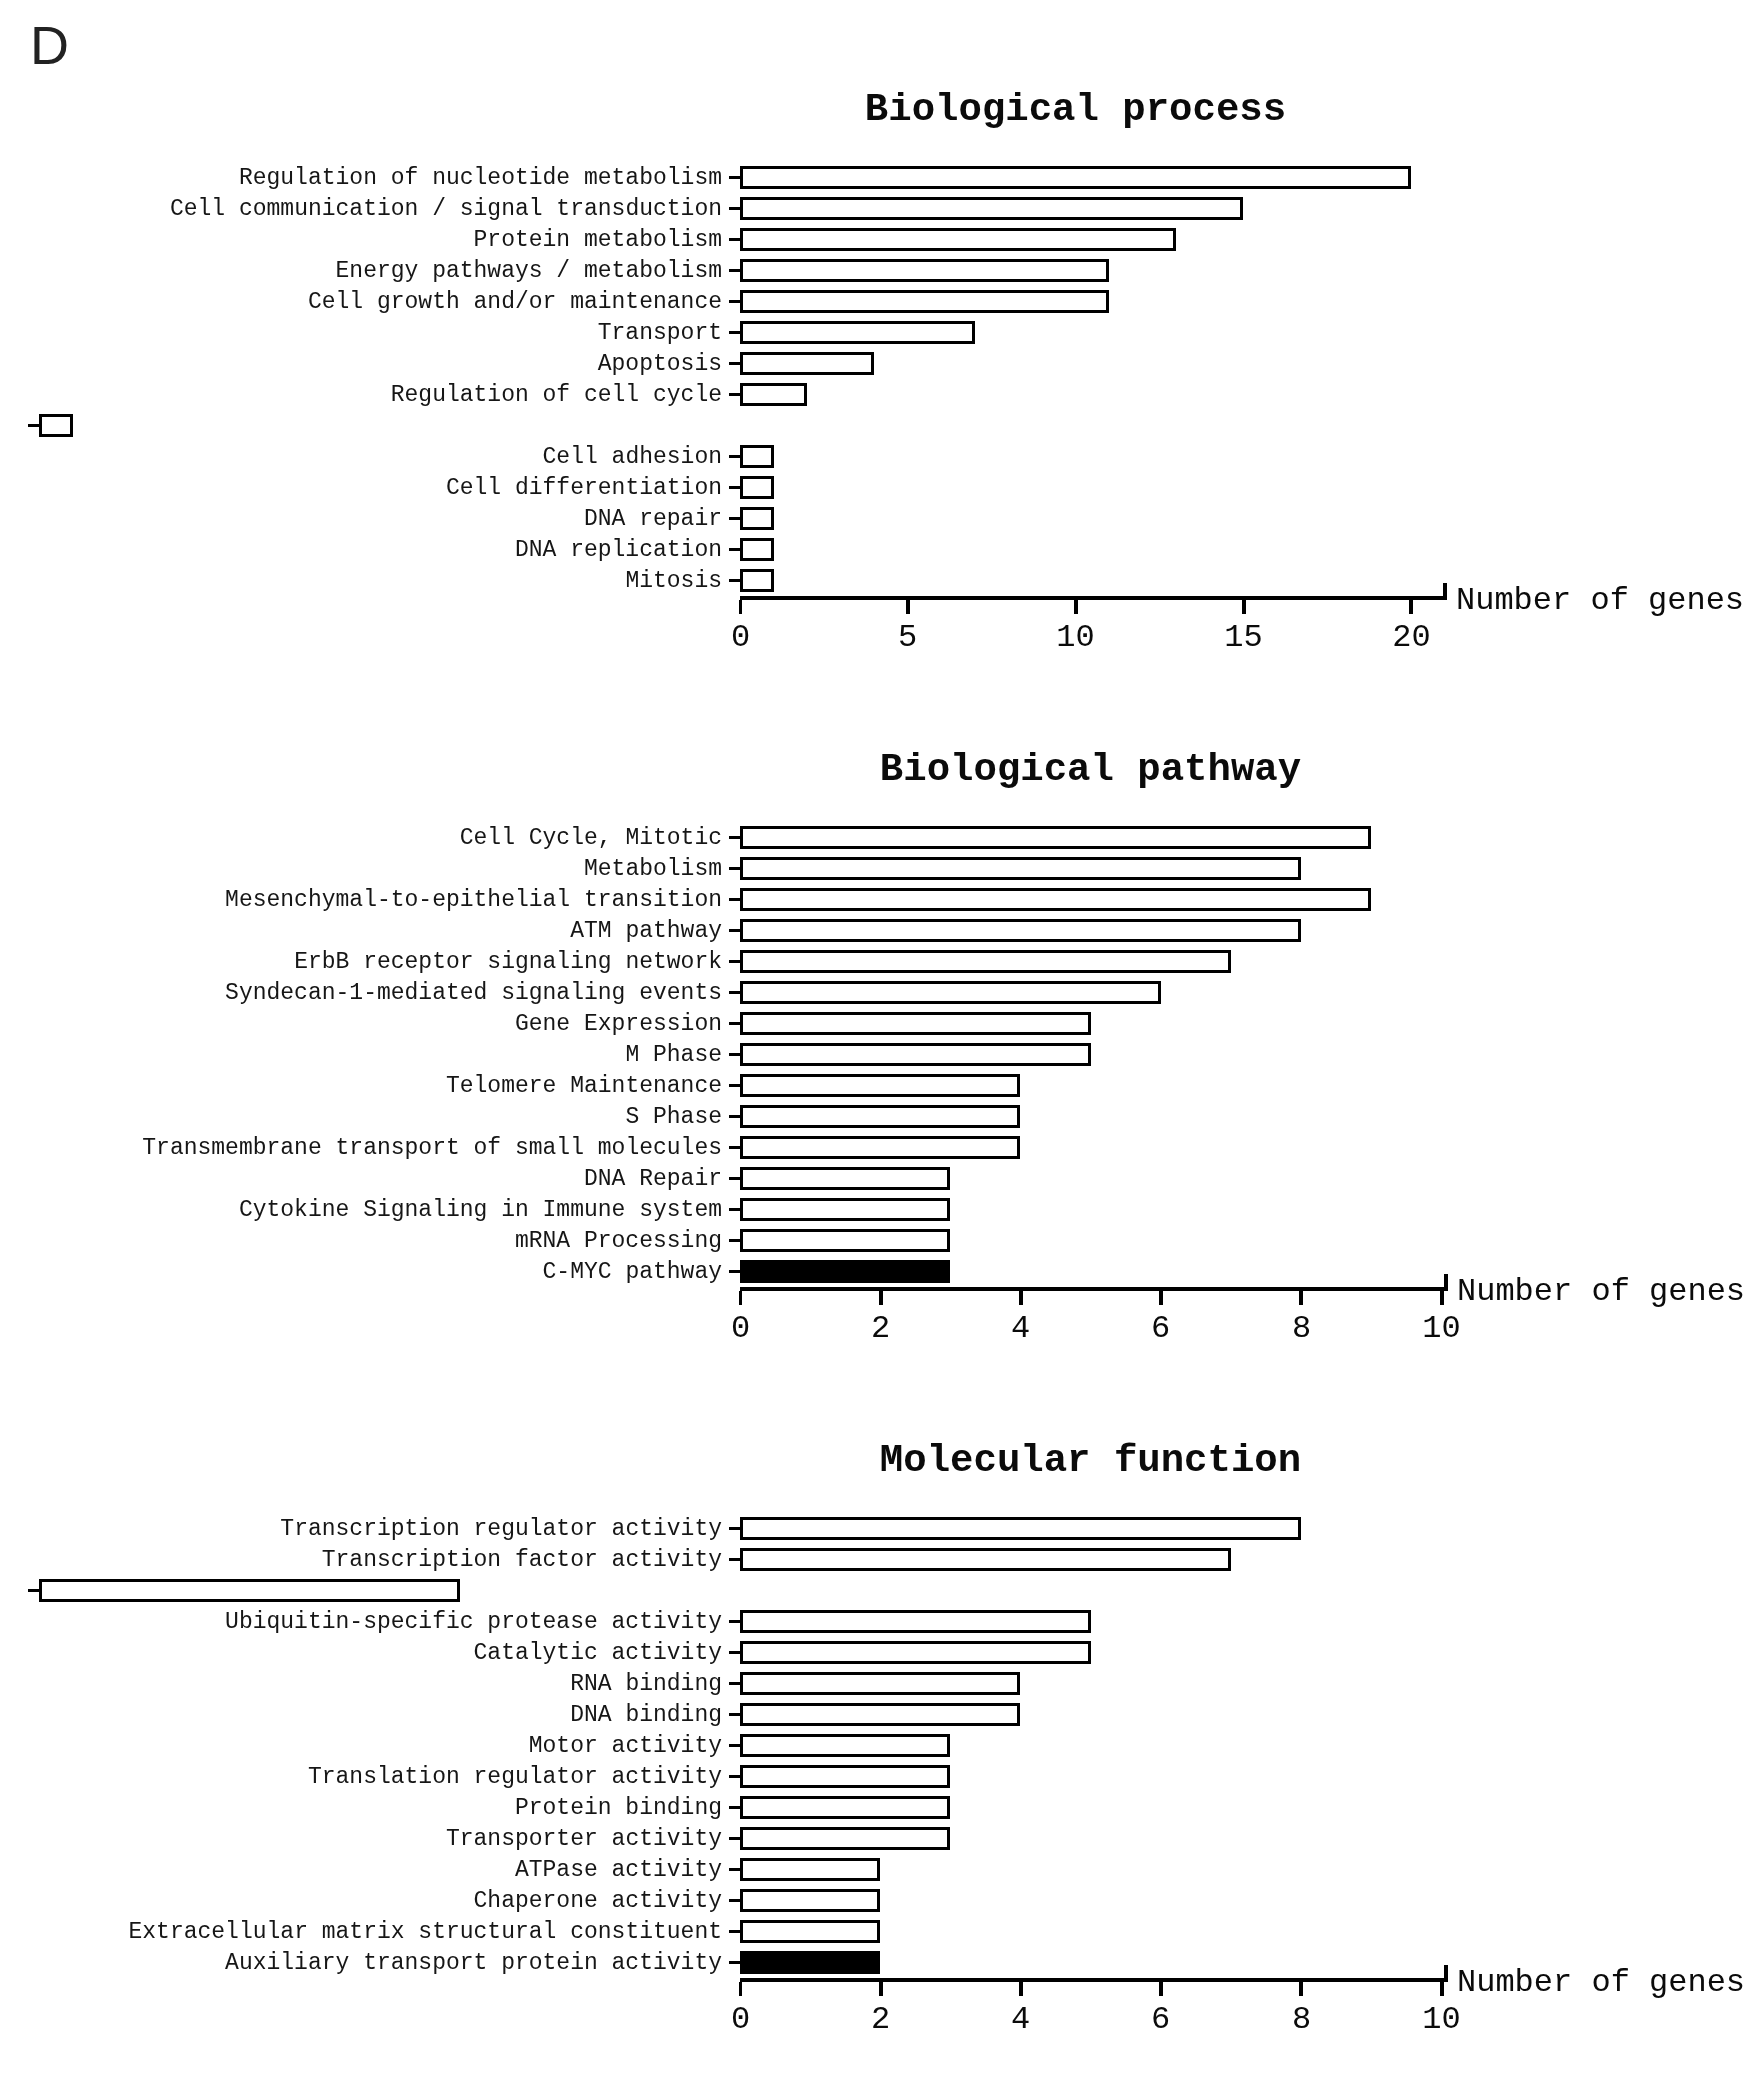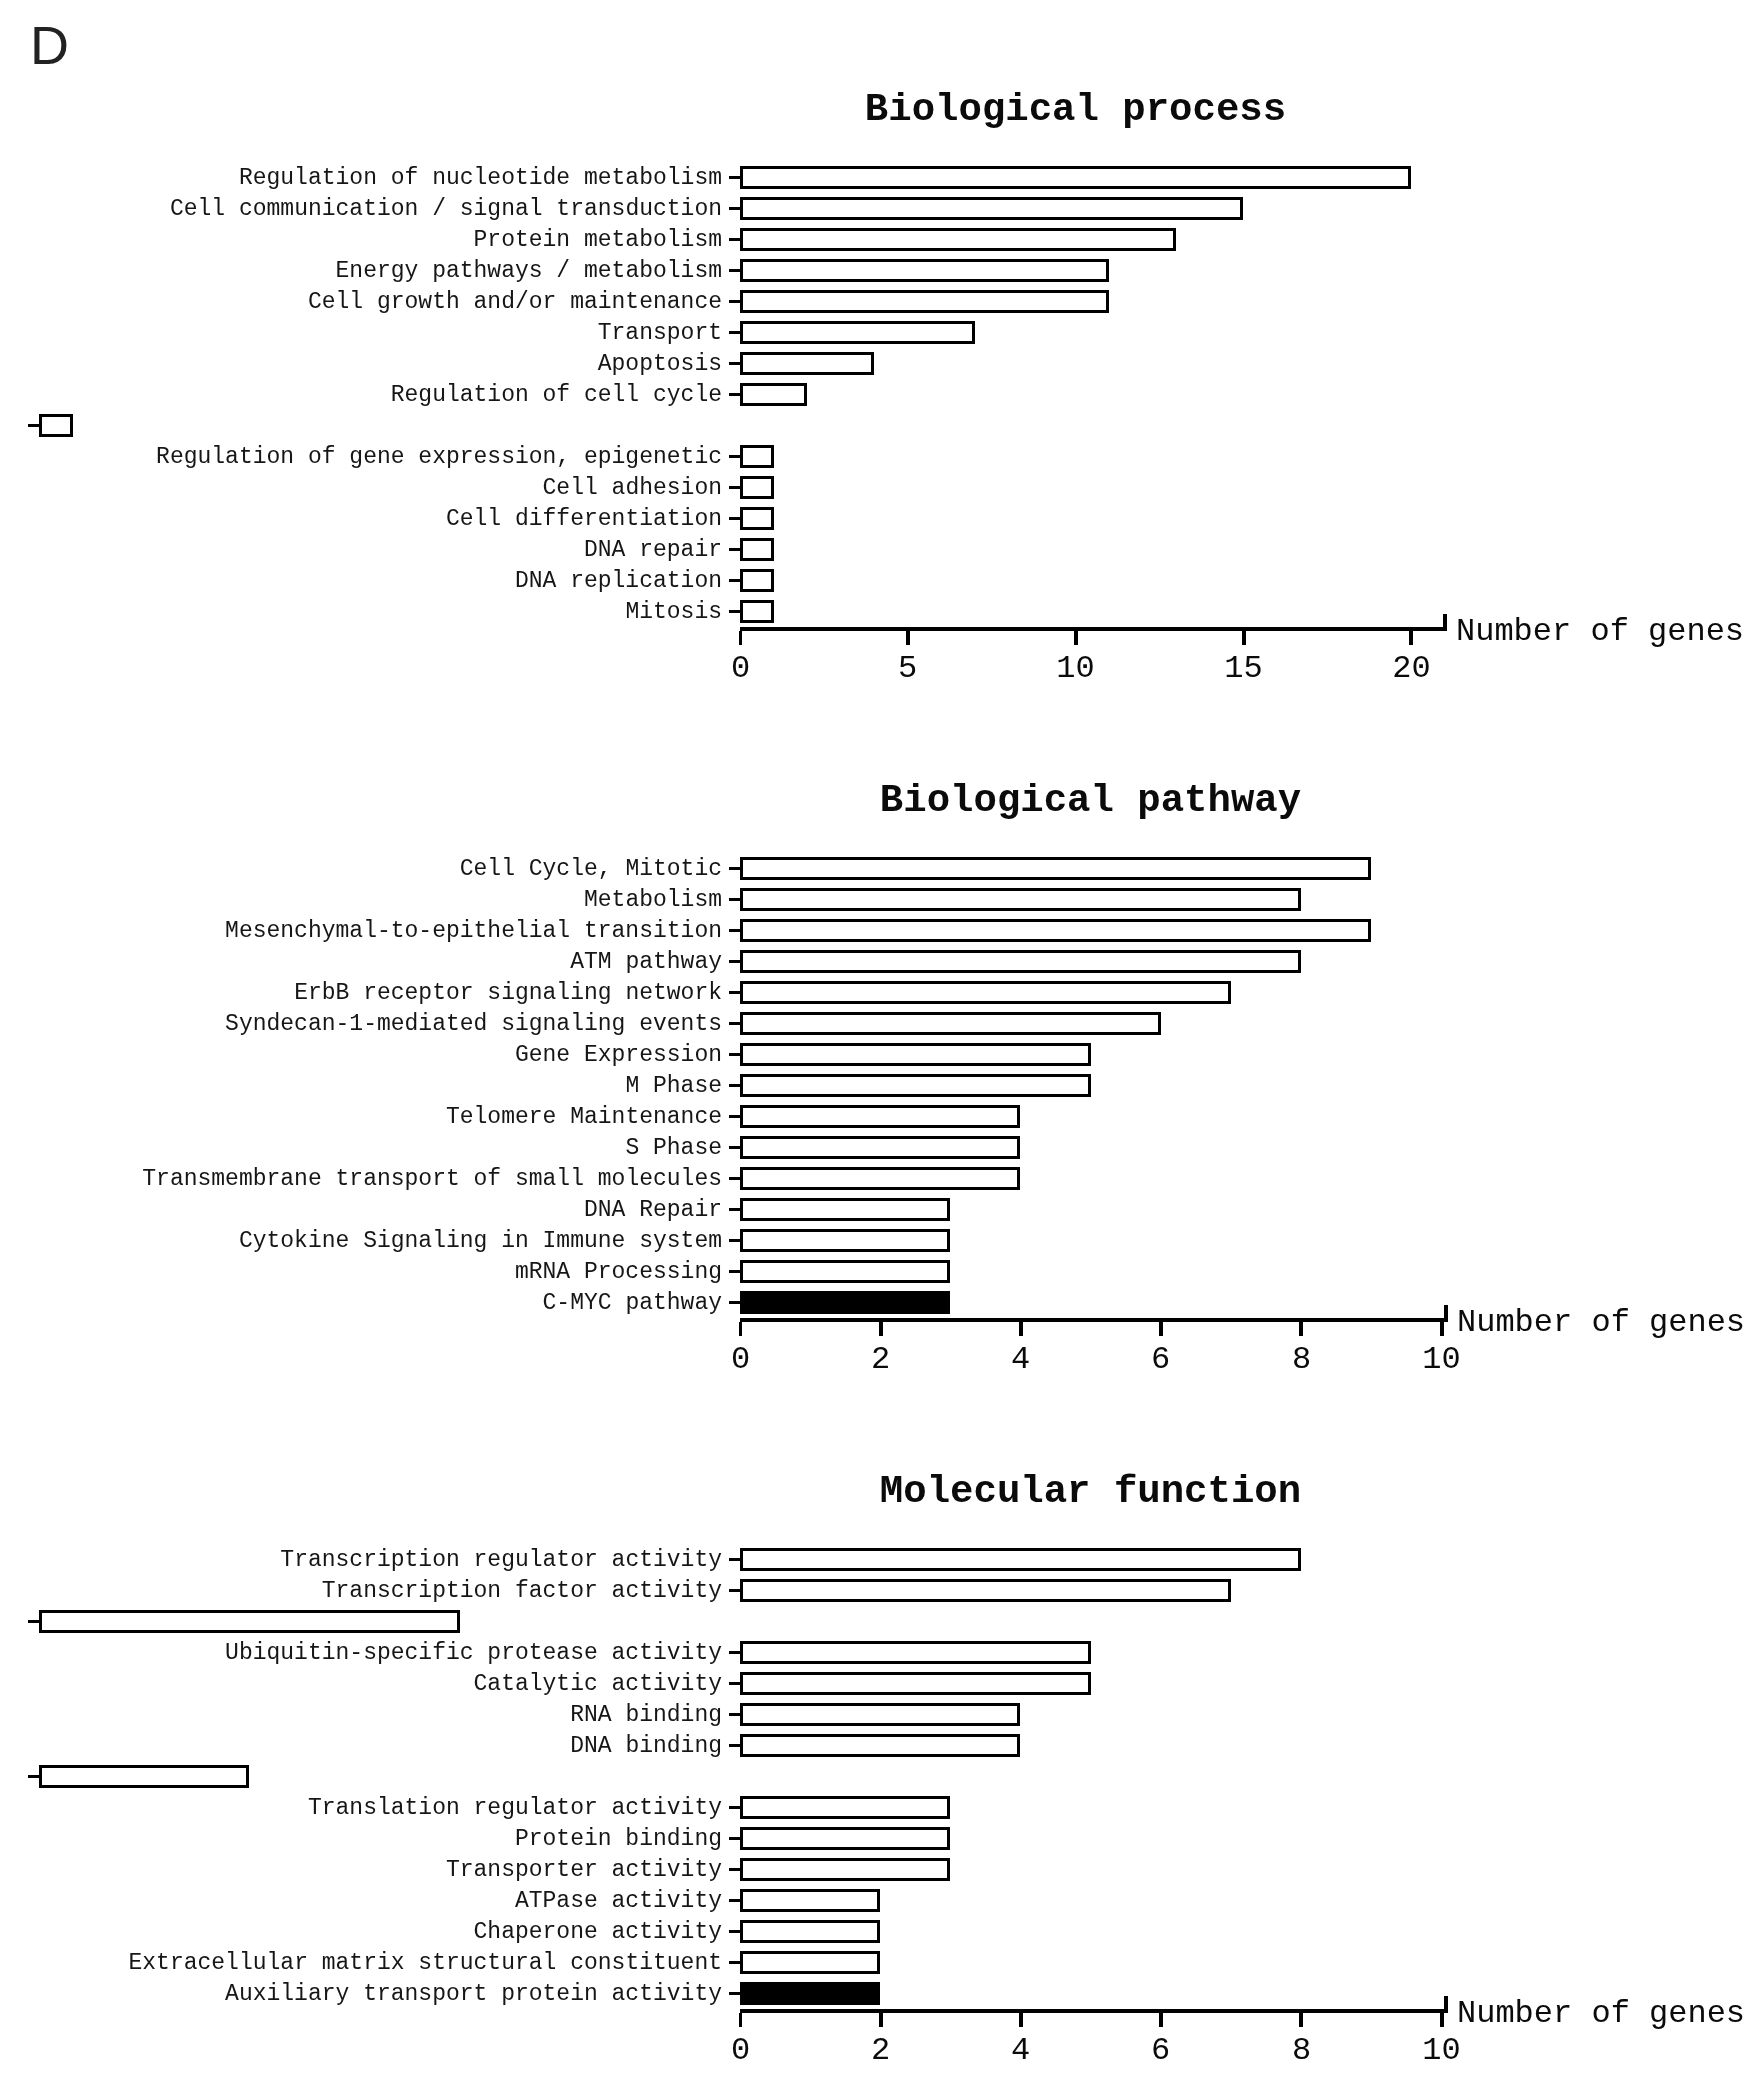--- a/index.html
+++ b/index.html
@@ -108,25 +108,20 @@
         <div class="row-label">Apoptosis</div>
         <div class="y-tick"></div>
         <div class="bar" style="width: 134px; background: rgb(255, 255, 255); border-color: rgb(0, 0, 0);"></div>
       </div>
       <div class="row">
         <div class="row-label">Regulation of cell cycle</div>
         <div class="y-tick"></div>
         <div class="bar" style="width: 67px; background: rgb(255, 255, 255); border-color: rgb(0, 0, 0);"></div>
       </div>
       <div class="row">
-        <div class="y-tick"></div>
-        <div class="bar" style="width: 34px; background: rgb(255, 255, 255); border-color: rgb(0, 0, 0);"></div>
-      </div>
-      <div class="row">
-        <div class="row-label">Regulation of gene expression, epigenetic</div>
         <div class="y-tick"></div>
         <div class="bar" style="width: 34px; background: rgb(255, 255, 255); border-color: rgb(0, 0, 0);"></div>
       </div>
       <div class="row">
         <div class="row-label">Cell adhesion</div>
         <div class="y-tick"></div>
         <div class="bar" style="width: 34px; background: rgb(255, 255, 255); border-color: rgb(0, 0, 0);"></div>
       </div>
       <div class="row">
         <div class="row-label">Cell differentiation</div>
@@ -291,20 +286,21 @@
         <div class="row-label">RNA binding</div>
         <div class="y-tick"></div>
         <div class="bar" style="width: 280px; background: rgb(255, 255, 255); border-color: rgb(0, 0, 0);"></div>
       </div>
       <div class="row">
         <div class="row-label">DNA binding</div>
         <div class="y-tick"></div>
         <div class="bar" style="width: 280px; background: rgb(255, 255, 255); border-color: rgb(0, 0, 0);"></div>
       </div>
       <div class="row">
+        <div class="row-label">Motor activity</div>
         <div class="y-tick"></div>
         <div class="bar" style="width: 210px; background: rgb(255, 255, 255); border-color: rgb(0, 0, 0);"></div>
       </div>
       <div class="row">
         <div class="row-label">Translation regulator activity</div>
         <div class="y-tick"></div>
         <div class="bar" style="width: 210px; background: rgb(255, 255, 255); border-color: rgb(0, 0, 0);"></div>
       </div>
       <div class="row">
         <div class="row-label">Protein binding</div>

